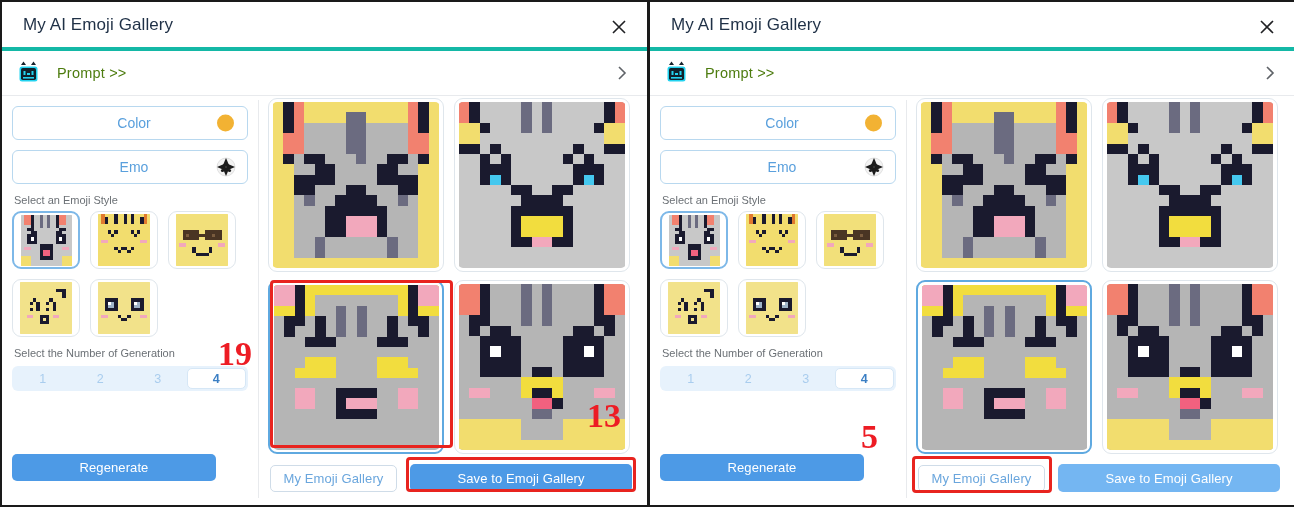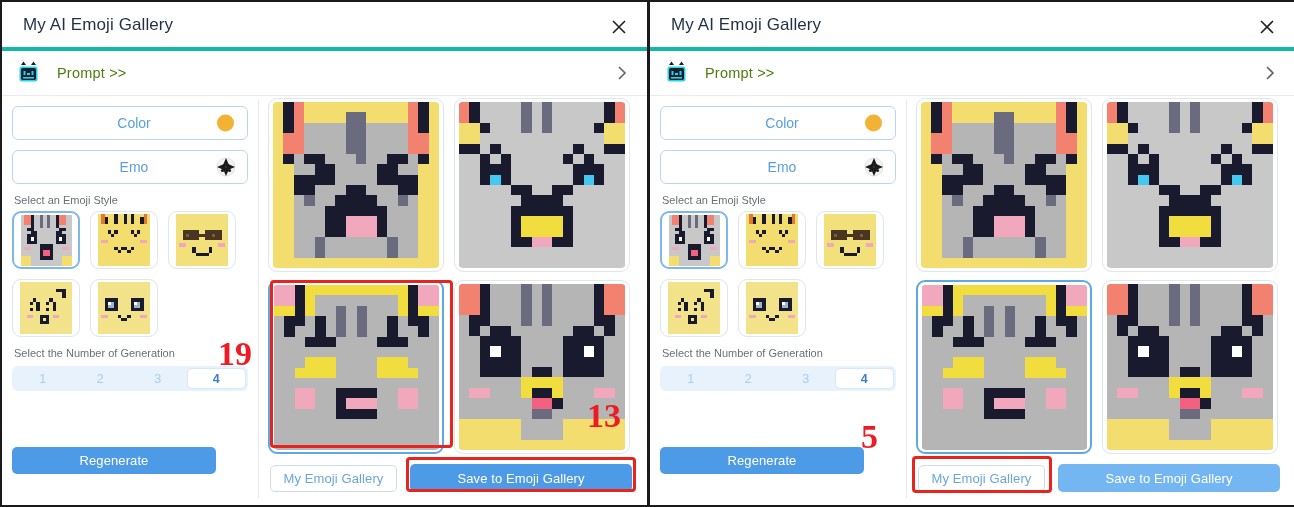--- a/index.html
+++ b/index.html
@@ -185,21 +185,21 @@
     display: flex; align-items: center; justify-content: center;
     font-size: 13px;
     letter-spacing: .1px;
   }
   .btn-primary { background: #4d9ae6; color: #ffffff; }
   .btn-primary.light { background: #74b6f2; }
   .btn-outline { background: #ffffff; border: 1px solid #cfdce8; color: #6aa6dd; }
 
   .btn-regen {
     position: absolute;
-    left: 10px; bottom: 29px;
+    left: 10px; bottom: 22px;
     width: 204px;
   }
   .btn-mygal {
     position: absolute;
     bottom: 13px;
     width: 127px;
   }
   .btn-save {
     position: absolute;
     bottom: 13px;

